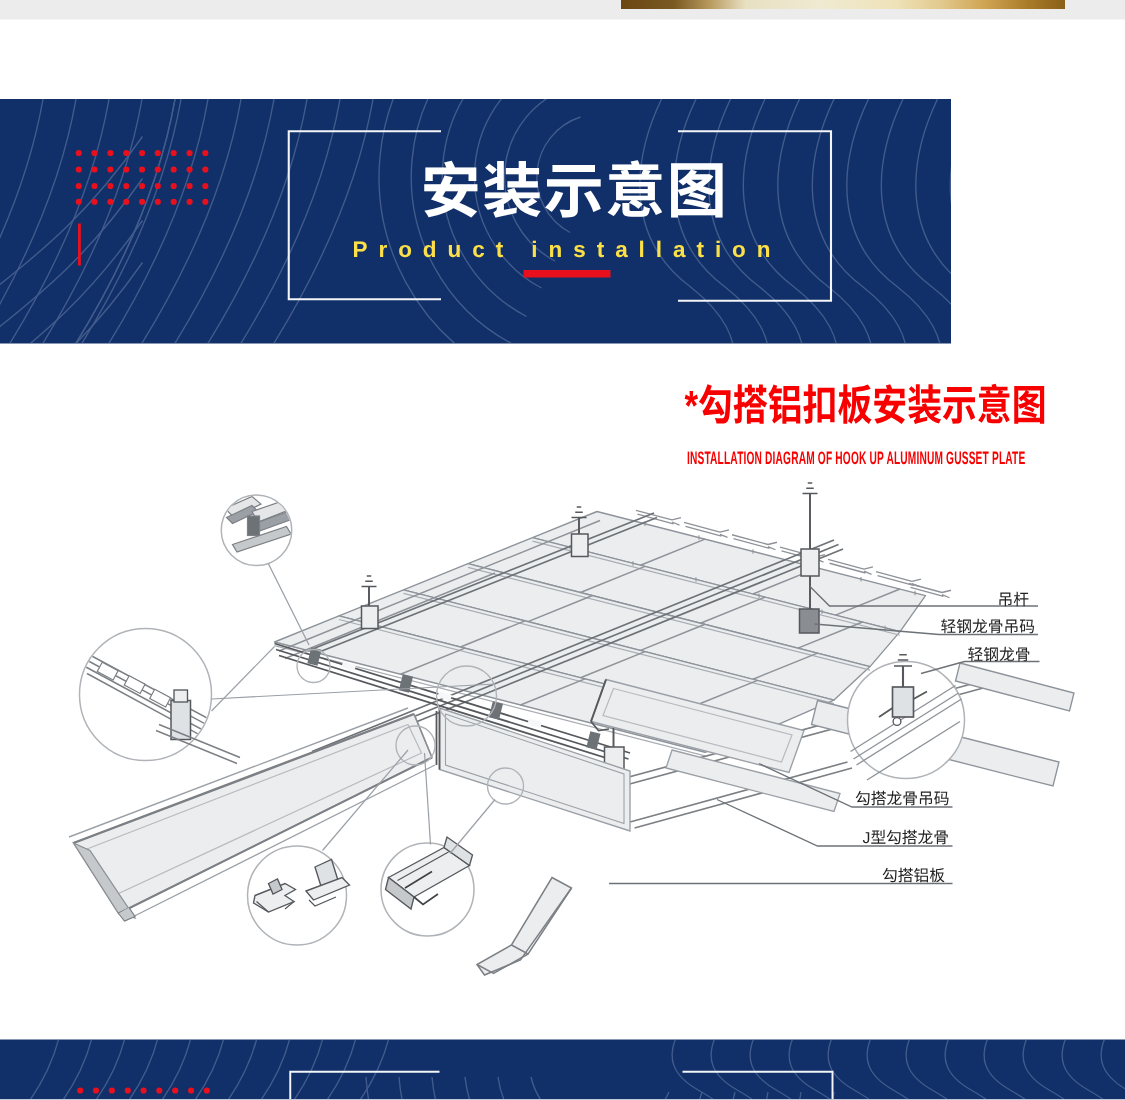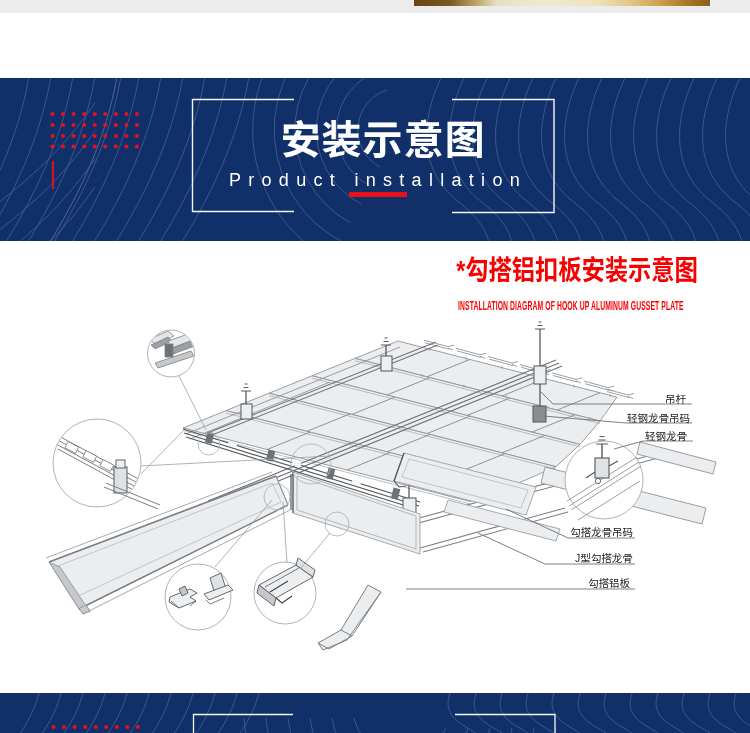--- a/index.html
+++ b/index.html
@@ -7,21 +7,21 @@
   .cjk{font-family:"Liberation Sans","Chiron Hei HK","Chocolate Classical Sans",sans-serif;}
   .abs{position:absolute;}
 </style>
 </head>
 <body>
 
 <div class="abs" style="left:0;top:0;width:750px;height:13px;background:#ececec;"></div>
 
 <div class="abs" style="left:414px;top:0;width:296px;height:6px;background:linear-gradient(90deg,#6a4512 0%,#7a5a22 12%,#b89a5e 20%,#e8e0c2 28%,#f0ead2 45%,#eee2b8 62%,#e2c98e 72%,#cfa452 82%,#a87a28 92%,#8a6018 100%);"></div>
 
-<div class="abs" style="left:0;top:78px;width:750px;height:163px;background:#11306a;overflow:hidden;">
+<div class="abs" style="left:0;top:66px;width:634px;height:163px;background:#11306a;overflow:hidden;">
 
   <svg class="abs" style="left:0;top:0;" width="750" height="163" viewBox="0 0 750 163">
     <g fill="none" stroke="#7388ac" stroke-width="0.9" opacity="0.5">
       <path d="M30,-8 C22,45 0,105 -45,175"></path>
       <path d="M52,-8 C44,45 22,105 -23,175"></path>
       <path d="M74,-8 C66,45 44,105 -1,175"></path>
       <path d="M96,-8 C88,45 66,105 21,175"></path>
       <path d="M118,-8 C110,45 88,105 43,175"></path>
       <path d="M140,-8 C132,45 110,105 65,175"></path>
       <path d="M162,-8 C154,45 132,105 87,175"></path>
@@ -104,21 +104,21 @@
 
     <rect x="52" y="83" width="1.9" height="28" fill="#e8101d"></rect>
 
     <path d="M294,21.5 L192.5,21.5 L192.5,133.5 L294,133.5" fill="none" stroke="#f4f5f7" stroke-width="1.4"></path>
 
     <path d="M452,21.5 L554,21.5 L554,134.5 L452,134.5" fill="none" stroke="#f4f5f7" stroke-width="1.4"></path>
   </svg>
 
   <div class="abs cjk" style="left:8px;top:42px;width:750px;text-align:center;color:#ffffff;font-size:40px;font-weight:bold;letter-spacing:1px;line-height:1;">安装示意图</div>
 
-  <div class="abs" style="left:378px;top:93px;transform:translateX(-50%);color:#ffffff;font-size:18px;font-weight:normal;letter-spacing:7.3px;line-height:1;white-space:nowrap;">Product installation</div>
+  <div class="abs" style="left:378px;top:93px;transform:translateX(-50%);color:#fde047;font-size:15px;font-weight:bold;letter-spacing:7.3px;line-height:1;white-space:nowrap;">Product installation</div>
 
   <div class="abs" style="left:349px;top:114px;width:58px;height:4.5px;background:#e8101d;"></div>
 </div>
 
 <div class="abs" style="left:0;top:254px;width:750px;">
   <div class="cjk" style="position:absolute;left:577px;top:3px;transform:translateX(-50%) scaleX(0.83);color:#f80000;font-size:28px;font-weight:bold;line-height:1;white-space:nowrap;">*勾搭铝扣板安装示意图</div>
 </div>
 
 <div class="abs" style="left:458px;top:296px;">
   <span style="display:inline-block;transform:scaleX(0.565);transform-origin:left center;color:#f80000;font-size:12px;font-weight:bold;white-space:nowrap;letter-spacing:0.2px;">INSTALLATION DIAGRAM OF HOOK UP ALUMINUM GUSSET PLATE</span>

